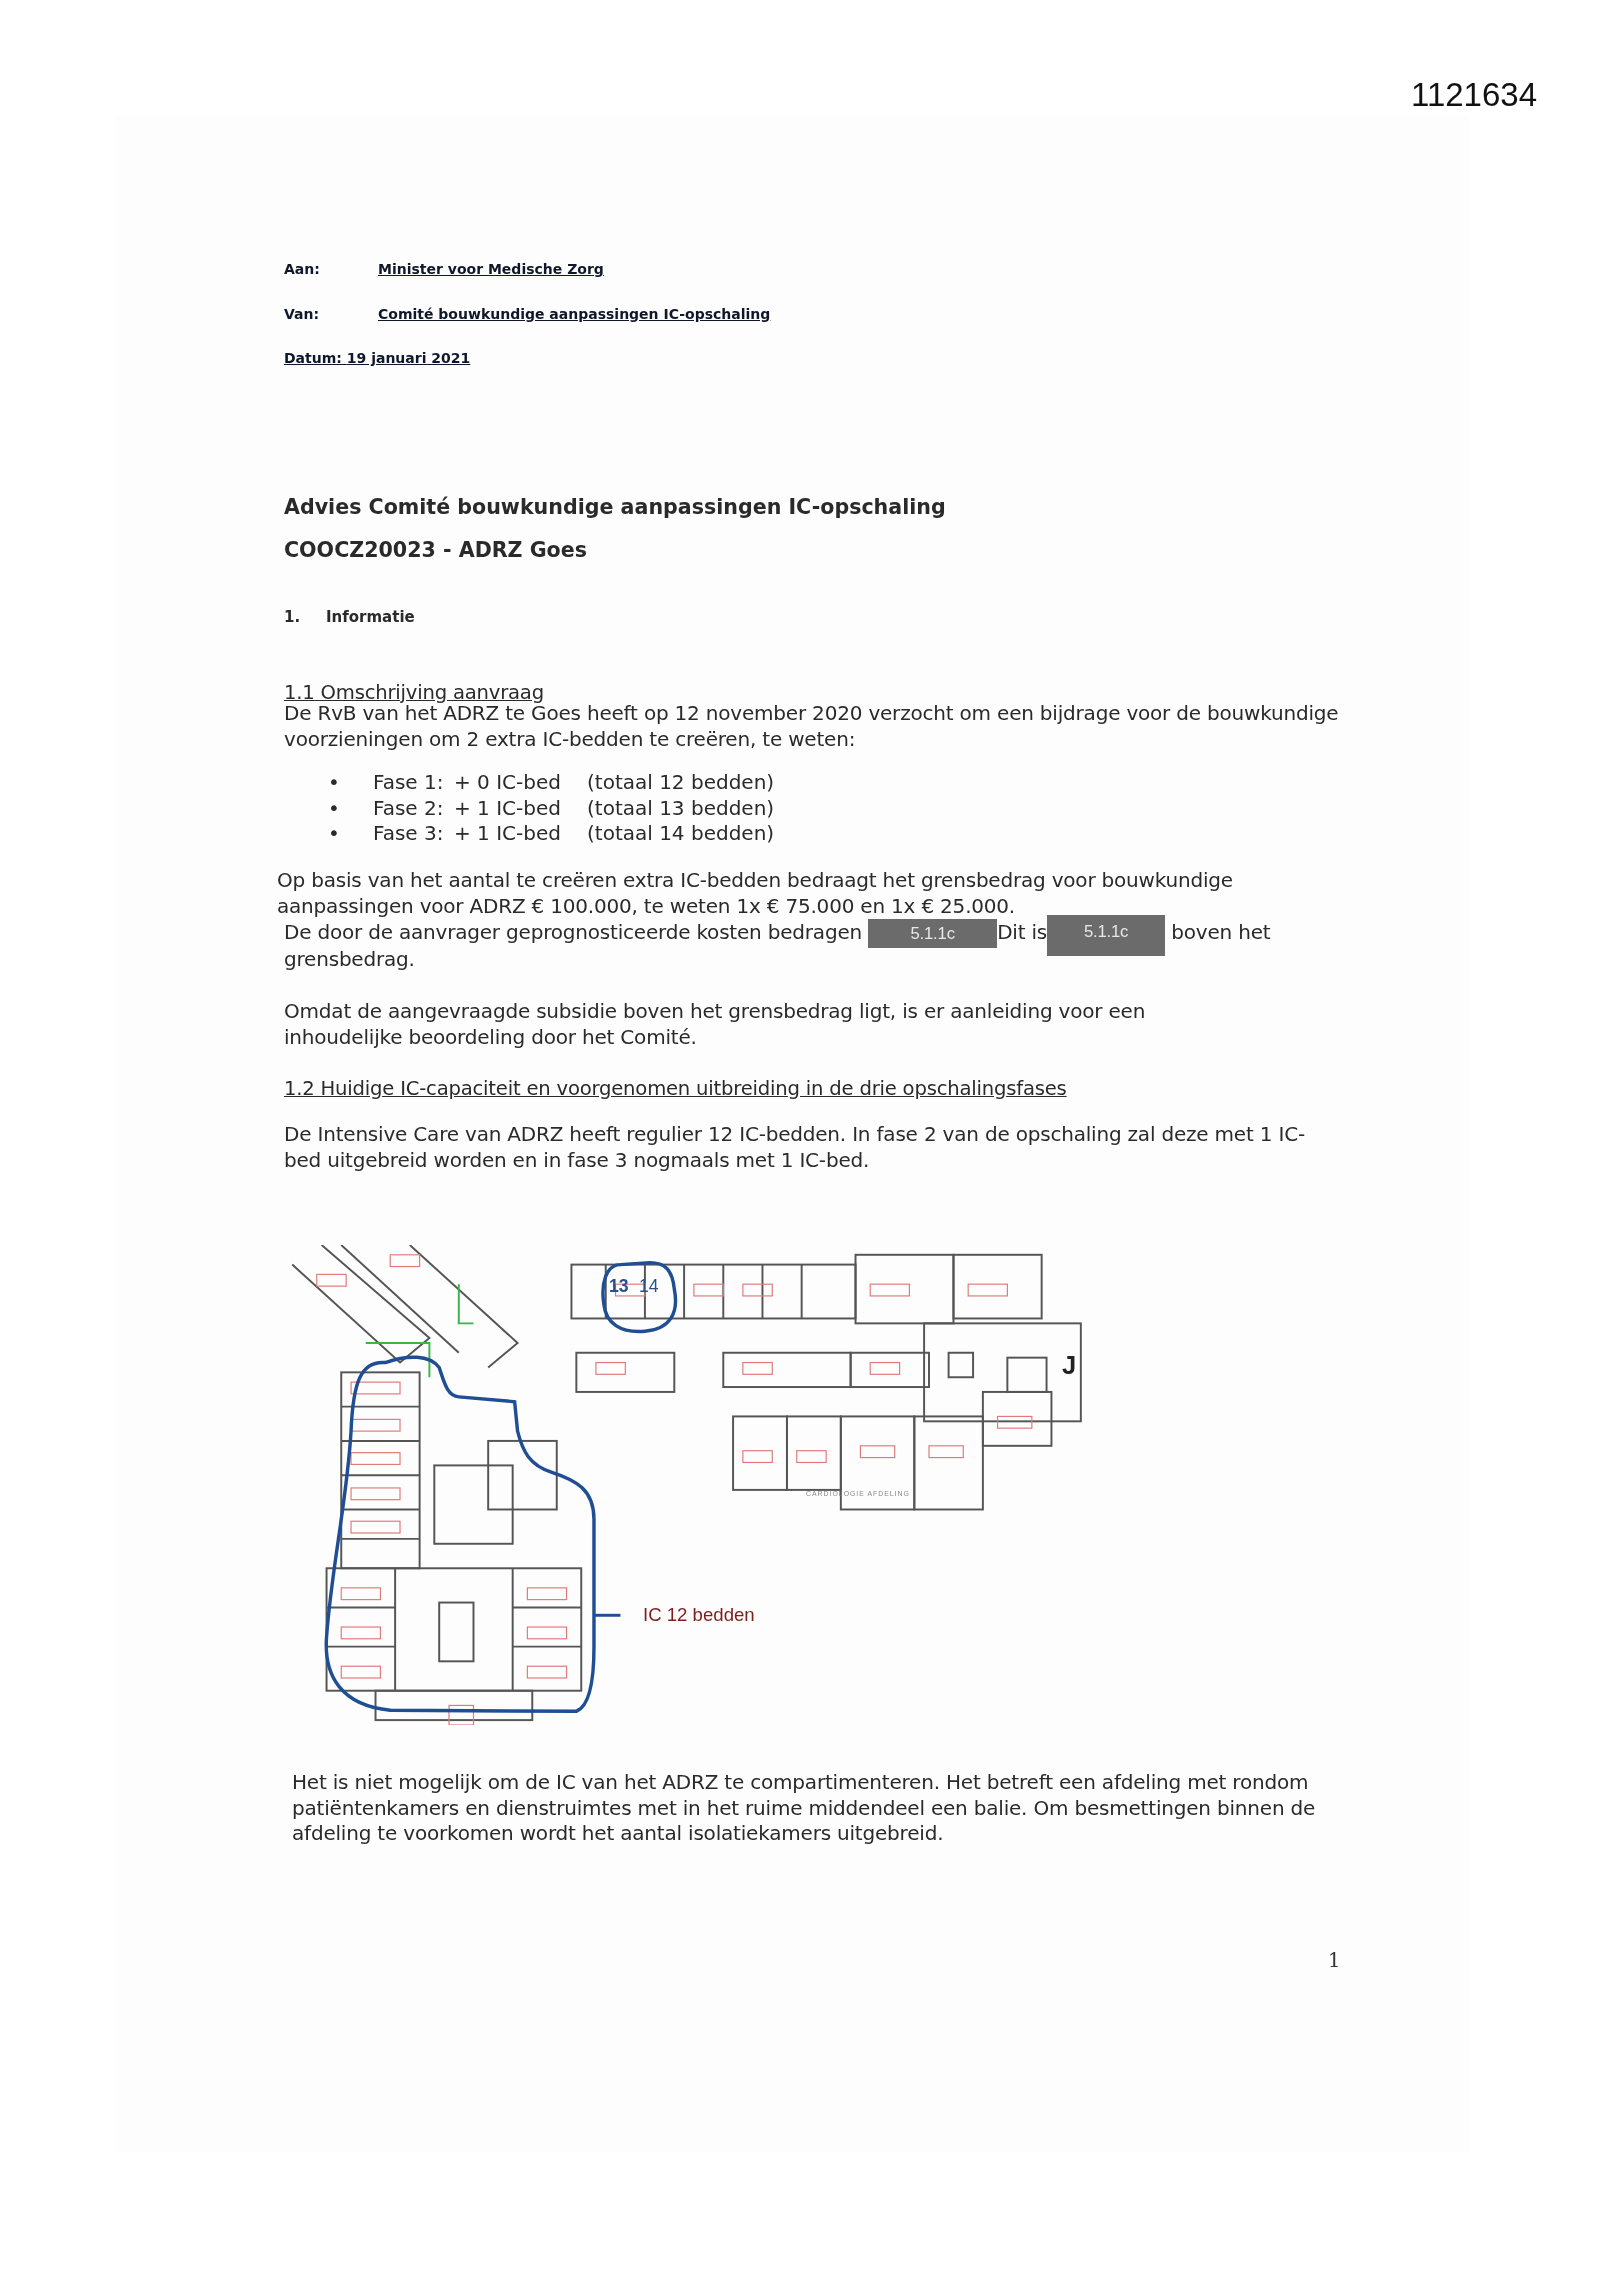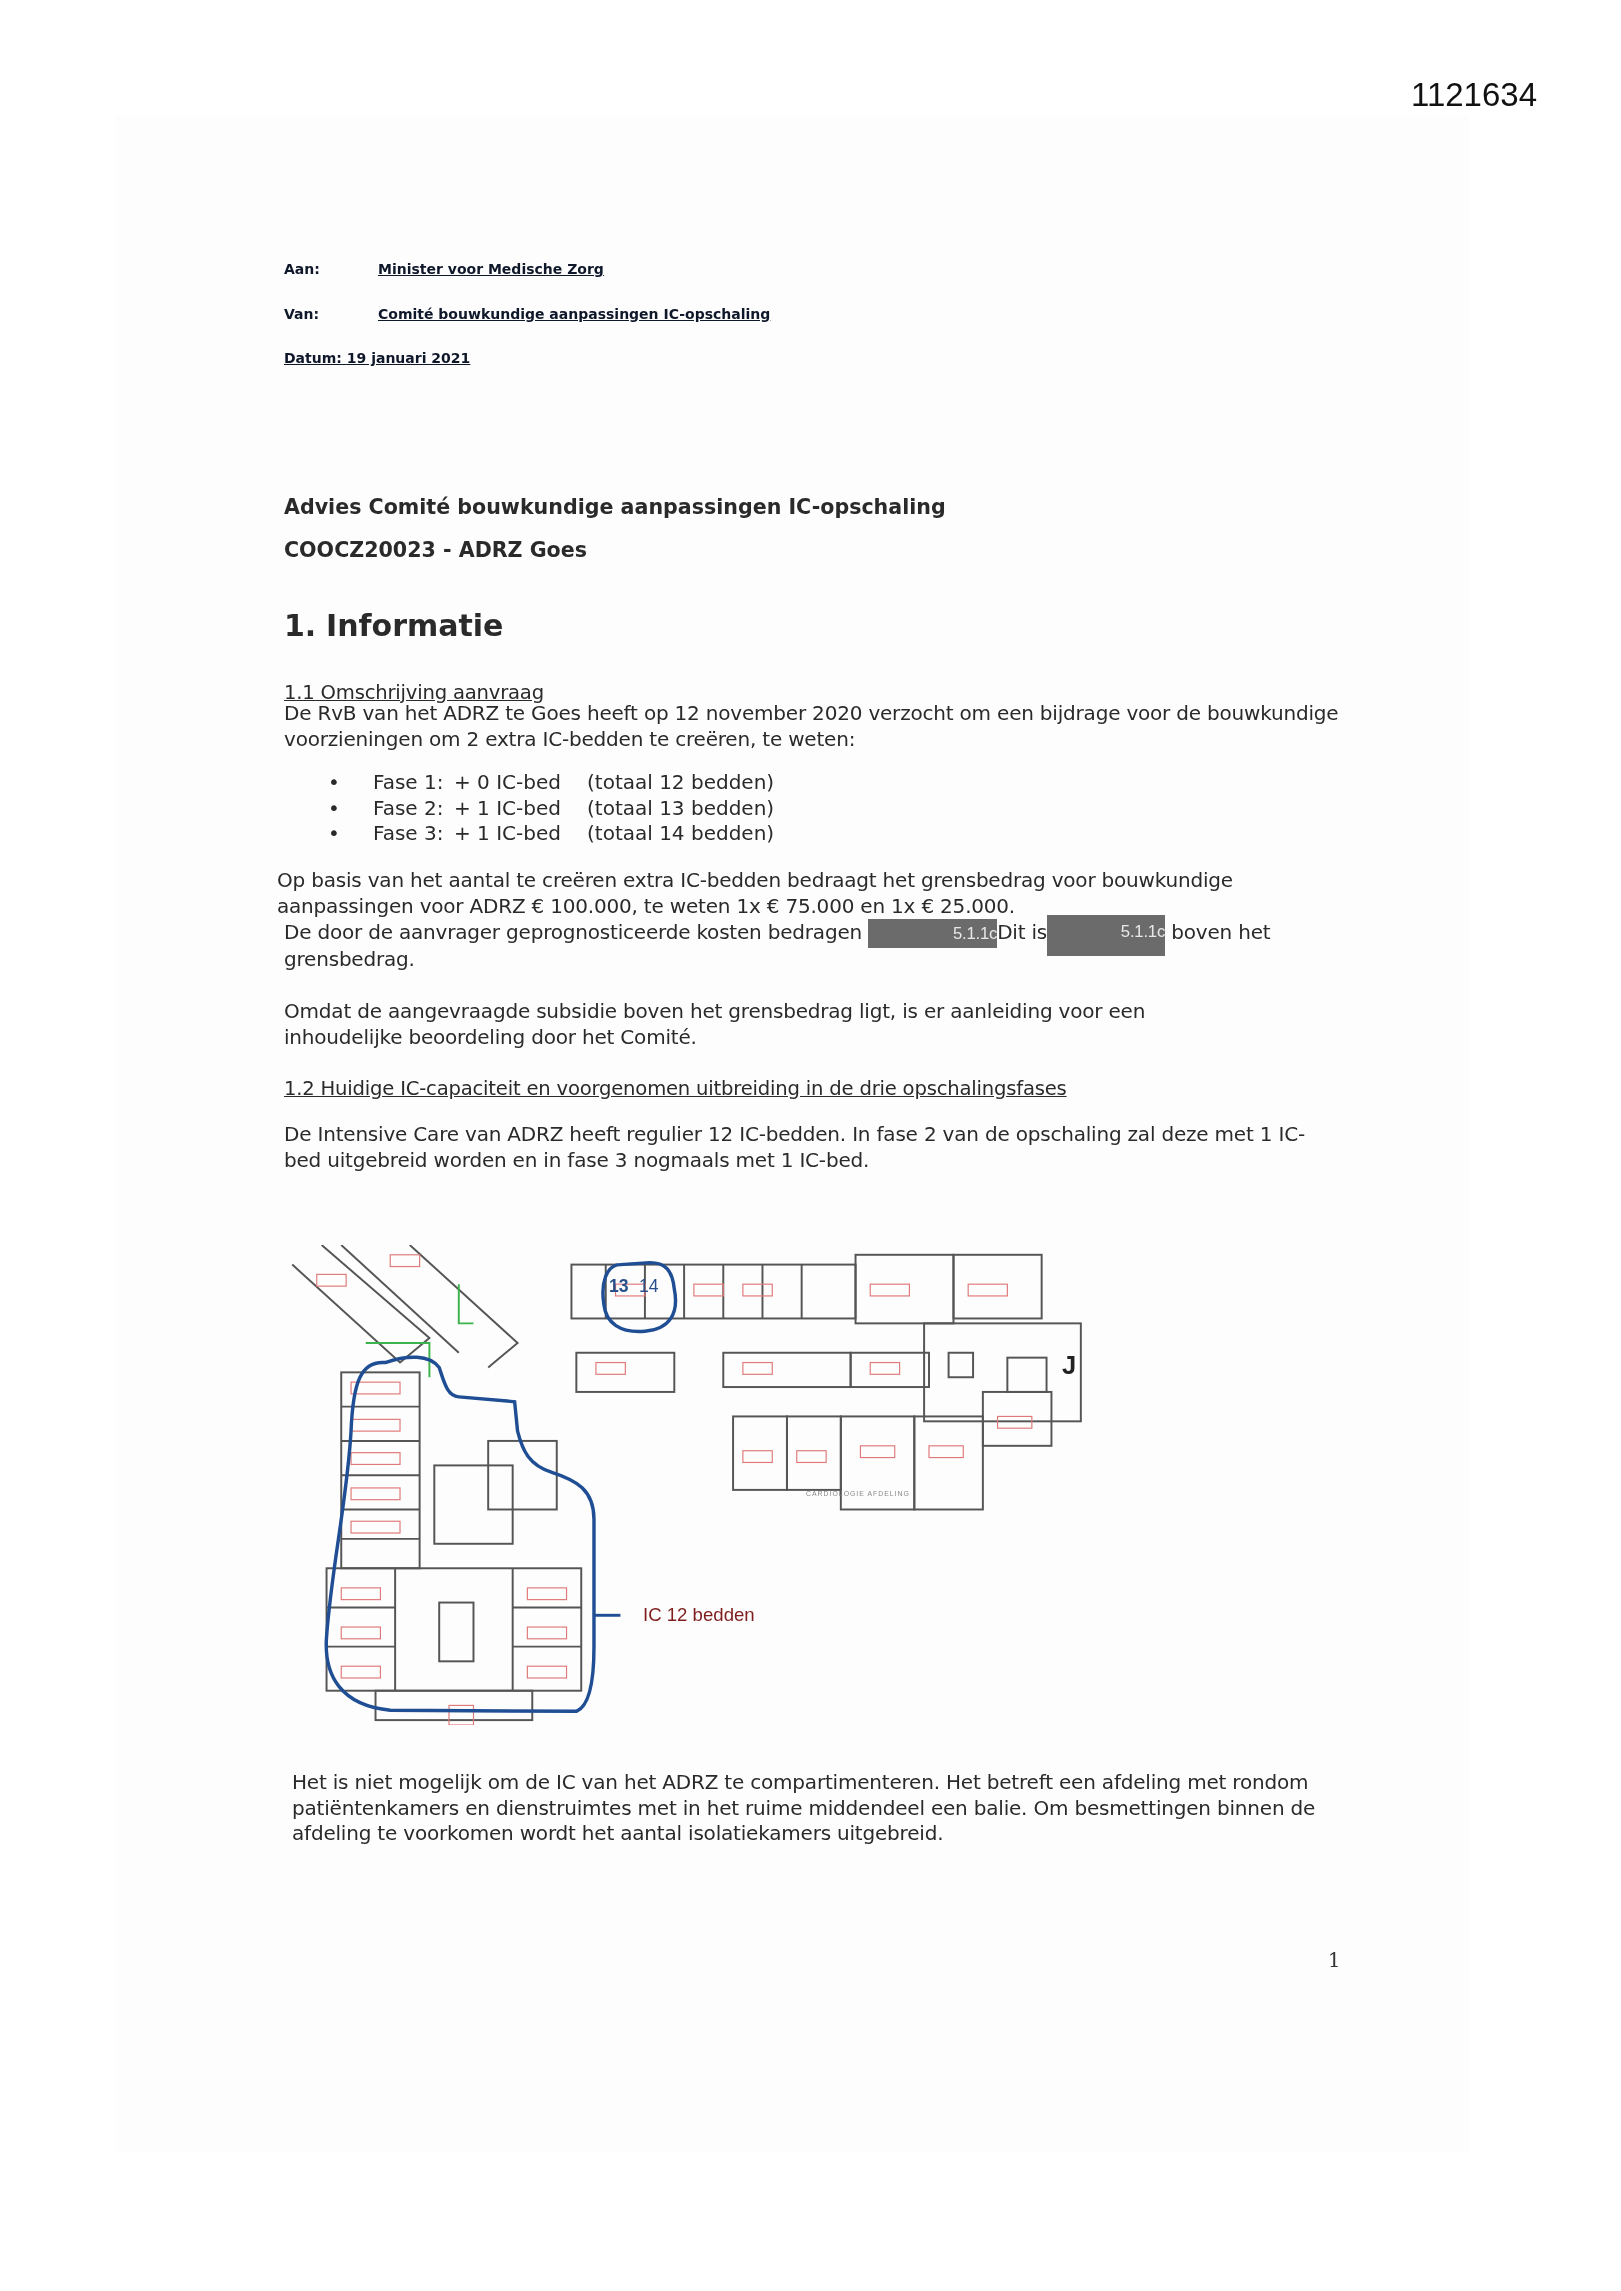--- a/index.html
+++ b/index.html
@@ -13,33 +13,33 @@
       font-family: "Liberation Sans", sans-serif; font-size: 33px; color: #111;
     }
     .page {
       position: absolute; left: 116px; top: 115px; width: 1353px; height: 2037px;
       background: #fdfdfd;
     }
     .abs { position: absolute; }
     .hdr { font-weight: bold; font-size: 14px; color: #0f172a; text-decoration: underline; }
     .hdr .k { display: inline-block; width: 94px; }
     .title { font-weight: bold; font-size: 20.6px; color: #2a2a2a; }
-    .sec { font-weight: bold; font-size: 30px; color: #2a2a2a; }
+    .sec { font-weight: bold; font-size: 15px; color: #2a2a2a; }
     .sec .num { display: inline-block; width: 42px; }
     .sub { font-size: 19.6px; text-decoration: underline; color: #2a2a2a; letter-spacing: -0.2px; }
     .p { font-size: 20px; line-height: 25.5px; color: #2a2a2a; letter-spacing: -0.2px; }
     ul.fases { list-style: none; margin: 0; padding: 0; }
     ul.fases li { font-size: 20px; line-height: 25.5px; color: #2a2a2a; }
     .bullet { display: inline-block; width: 45px; padding-left: 45px; }
     .fl { display: inline-block; width: 81px; }
     .fd { display: inline-block; width: 133px; }
     .redact {
       display: inline-block; background: #6b6b6b; color: #e8e8e8;
       font-family: "Liberation Sans", sans-serif; font-size: 16.7px;
-      text-align: right; vertical-align: middle;
+      text-align: center; vertical-align: middle;
     }
     .pg { font-family: "DejaVu Serif", serif; font-size: 19.6px; color: #333; }
     .plan { position: absolute; left: 282px; top: 1245px; width: 814px; height: 480px; }
   </style>
 </head>
 <body>
 
 <div class="doc-id">1121634</div>
 
 <div class="page"></div>

